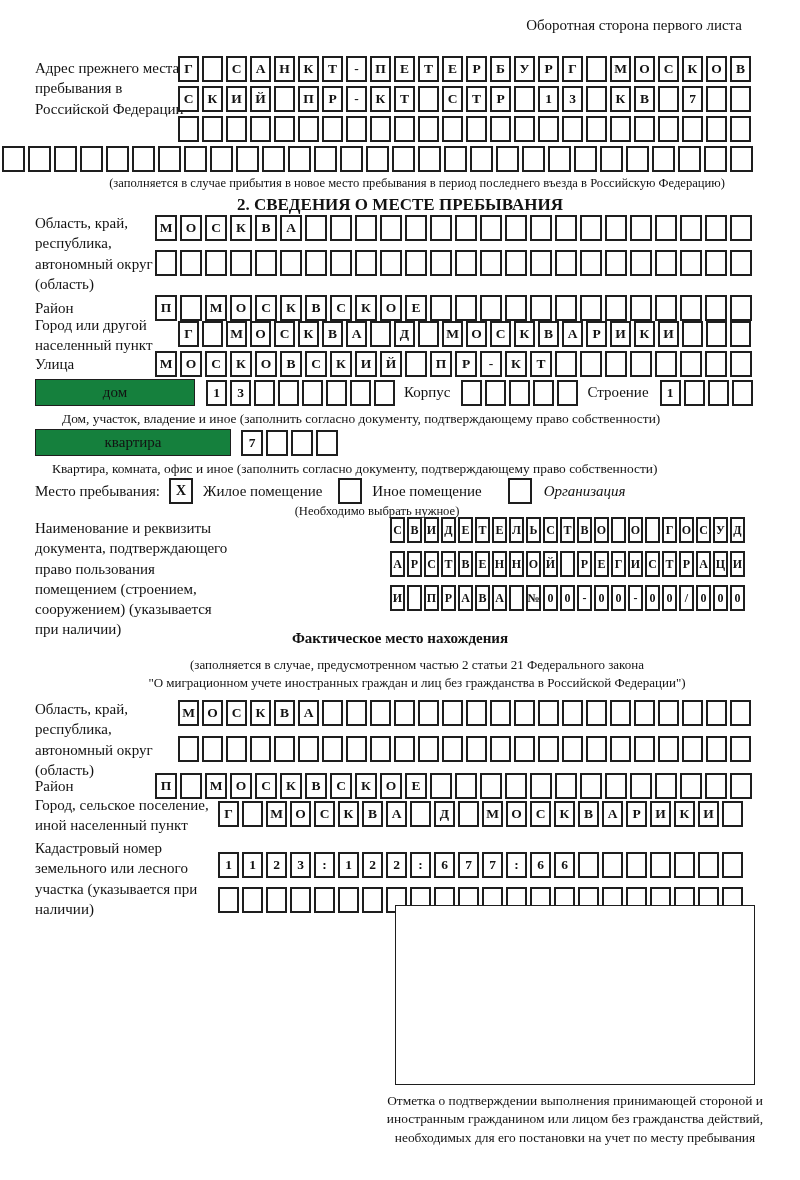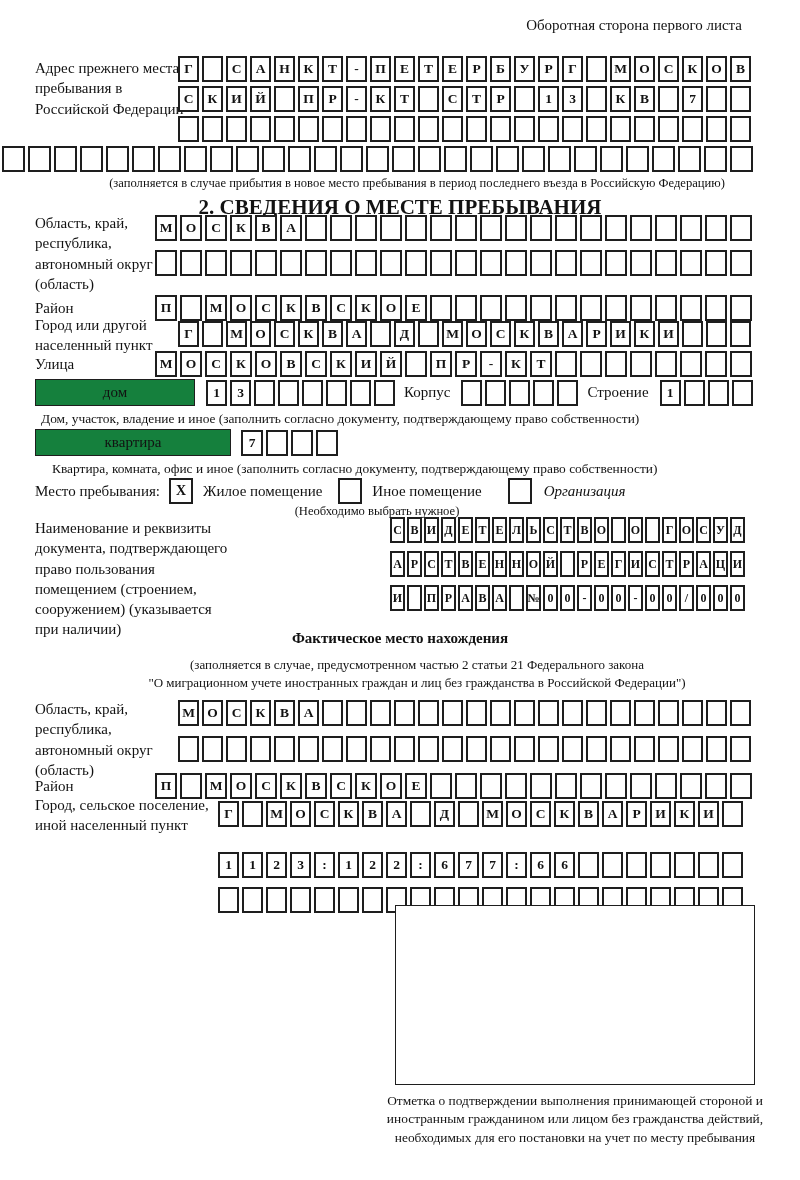--- a/index.html
+++ b/index.html
@@ -2,21 +2,21 @@
 <html><head>
 <meta charset="utf-8">
 <style>
   html,body{margin:0;padding:0;background:#fff;}
   .page{position:relative;width:800px;height:1180px;background:#fff;overflow:hidden;
         font-family:"Liberation Serif","DejaVu Serif",serif;color:#121212;}
   .abs{position:absolute;}
   .lbl{font-size:15px;line-height:1.35;}
   .cap{font-size:12.6px;line-height:1.25;padding-left:17px;}
   .capc{text-align:center;width:800px;left:0;}
-  .ttl{font-size:21px;font-weight:bold;text-align:center;width:800px;left:0;}
+  .ttl{font-size:17px;font-weight:bold;text-align:center;width:800px;left:0;}
   .cells{display:flex;gap:3px;}
   .cells.g2{gap:2px;}
   .cellcol{display:flex;flex-direction:column;}
   .cell{box-sizing:border-box;width:var(--cw,21px);height:26px;border:2px solid #1e1e1e;
         display:flex;align-items:center;justify-content:center;
         font-size:13.5px;font-weight:600;flex:0 0 auto;background:#fff;}
   .w21{--cw:21px}.w22{--cw:22px}.w23{--cw:23px}.w15{--cw:15px}
   .w15 .cell{font-size:12px;height:26px;}
   .widebox{box-sizing:border-box;border:1.6px solid #1e1e1e;height:27px;display:flex;
            align-items:center;justify-content:center;font-size:15px;background:#15803d;flex:0 0 auto;}
@@ -35,21 +35,21 @@
   .g-d1label{left:35px;top:298px;}
   .g-d1row{left:155px;top:295px;}
   .g-c1label{left:35px;top:315px;width:142px;}
   .g-c1row{left:178px;top:321px;}
   .g-st1label{left:35px;top:354px;}
   .g-st1row{left:155px;top:351px;}
   .g-house{left:35px;top:379px;}
   .g-house .widebox{width:160px;}
   .g-house .cells{margin-left:11px;}
   .g-house .sep{margin-left:9px;font-size:15px;}
-  .g-housenote{left:24px;top:411px;}
+  .g-housenote{left:45px;top:411px;}
   .g-apt{left:35px;top:429px;}
   .g-apt .widebox{width:196px;}
   .g-apt .cells{margin-left:10px;}
   .g-aptnote{left:35px;top:461px;}
   .g-stay{left:35px;top:478px;font-size:15px;}
   .g-stay .cb{margin-left:9px;}
   .g-stay .opt{margin-left:10px;}
   .g-stay .cb2{margin-left:16px;}
   .g-stay .cb3{margin-left:26px;}
   .g-stay .opt3{margin-left:12px;font-style:italic;}
@@ -565,20 +565,21 @@
       <div class="cell">К</div>
       <div class="cell">В</div>
       <div class="cell">А</div>
       <div class="cell">Р</div>
       <div class="cell">И</div>
       <div class="cell">К</div>
       <div class="cell">И</div>
       <div class="cell"></div>
     </div>
 
+  <div class="abs lbl g-cadlabel">Кадастровый номер земельного или лесного участка (указывается при наличии)</div>
   <div class="abs cellcol g-cadrows">
     <div class="cells w21">
         <div class="cell">1</div>
         <div class="cell">1</div>
         <div class="cell">2</div>
         <div class="cell">3</div>
         <div class="cell">:</div>
         <div class="cell">1</div>
         <div class="cell">2</div>
         <div class="cell">2</div>

